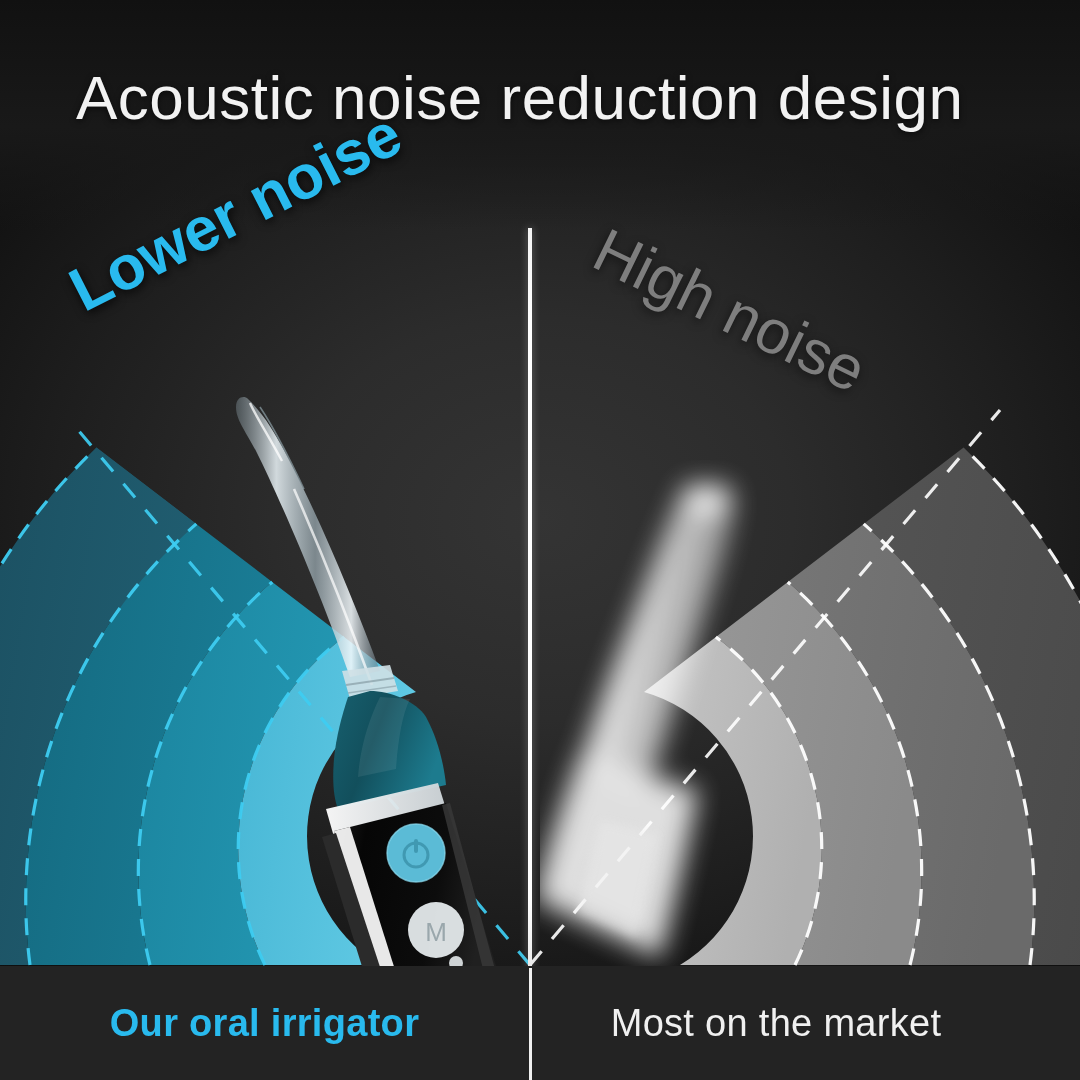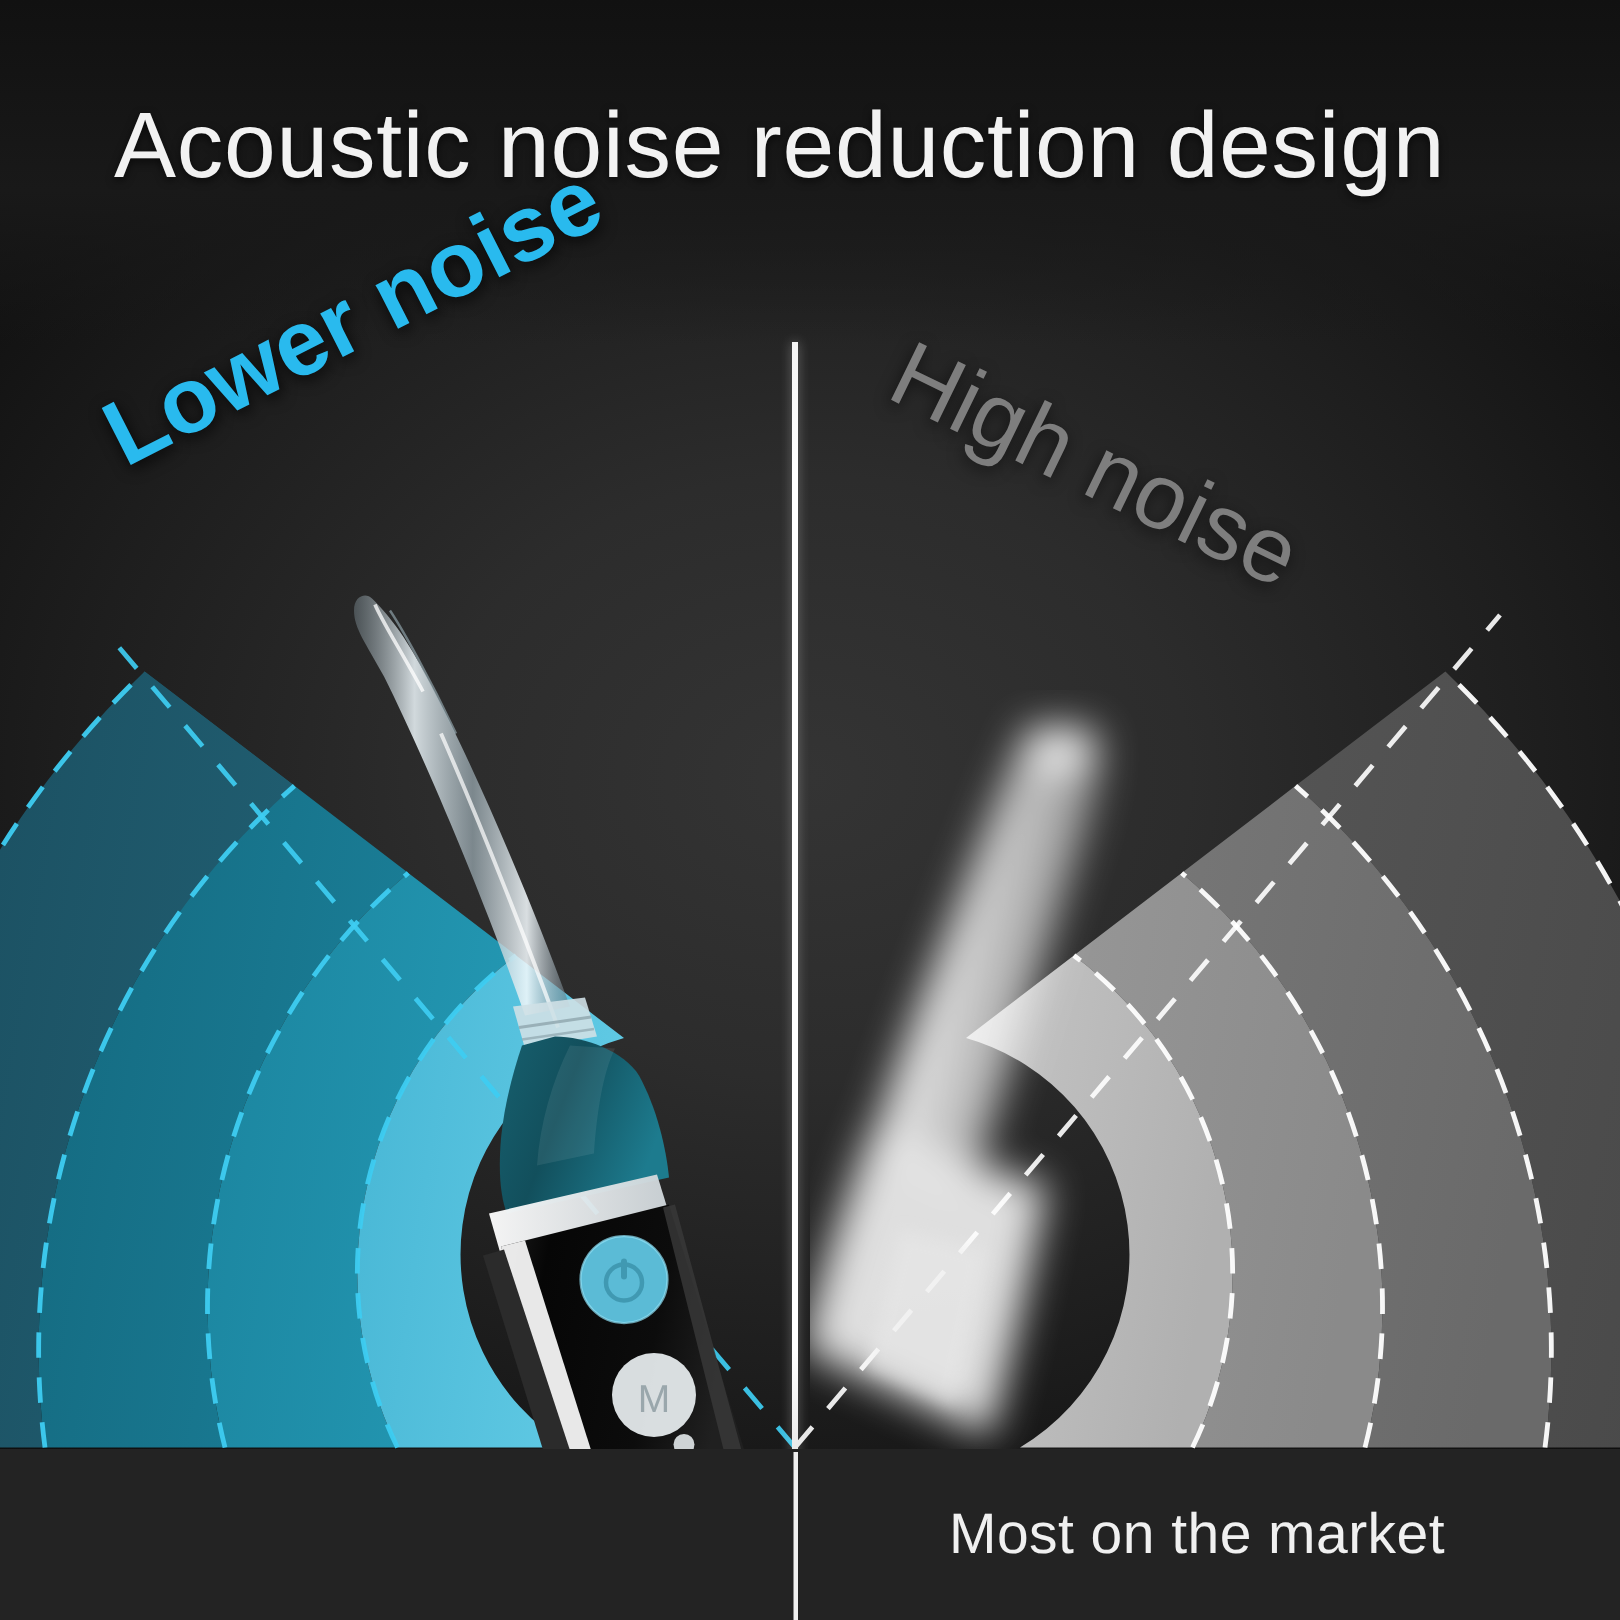--- a/index.html
+++ b/index.html
@@ -44,21 +44,21 @@
      box-shadow:0 0 8px rgba(255,255,255,.35); }
   .divider-bot{ position:absolute; left:529px; top:968px; width:3px; height:112px;
      background:#f0f0f0; }
 
   
   .capbar{ position:absolute; left:0; top:966px; width:1080px; height:114px;
      background:#232323; }
   .cap-left{ position:absolute; left:0; top:966px; width:529px; height:114px;
      display:flex; align-items:center; justify-content:center;
      font-size:38px; font-weight:700; color:#29baee; letter-spacing:.3px; }
-  .cap-right{ position:absolute; left:524px; top:966px; width:548px; height:114px;
+  .cap-right{ position:absolute; left:502px; top:966px; width:548px; height:114px;
      display:flex; align-items:center; justify-content:center;
      font-size:38px; font-weight:400; color:#f0f0f0; letter-spacing:.3px; }
 
   
   #device-left{ position:absolute; left:230px; top:385px; width:300px; height:590px; }
   #device-right{ position:absolute; left:540px; top:460px; width:300px; height:520px; }
 </style>
 </head>
 <body>
 
@@ -266,15 +266,16 @@
 
   <div class="headline">Acoustic noise reduction design</div>
 
   <div class="lbl-lower">Lower noise</div>
   <div class="lbl-high">High noise</div>
 
   <div class="divider"></div>
 
   <div class="capbar"></div>
   <div class="divider-bot"></div>
+  <div class="cap-left">Our oral irrigator</div>
   <div class="cap-right">Most on the market</div>
 
 </div>
 
 </body></html>

